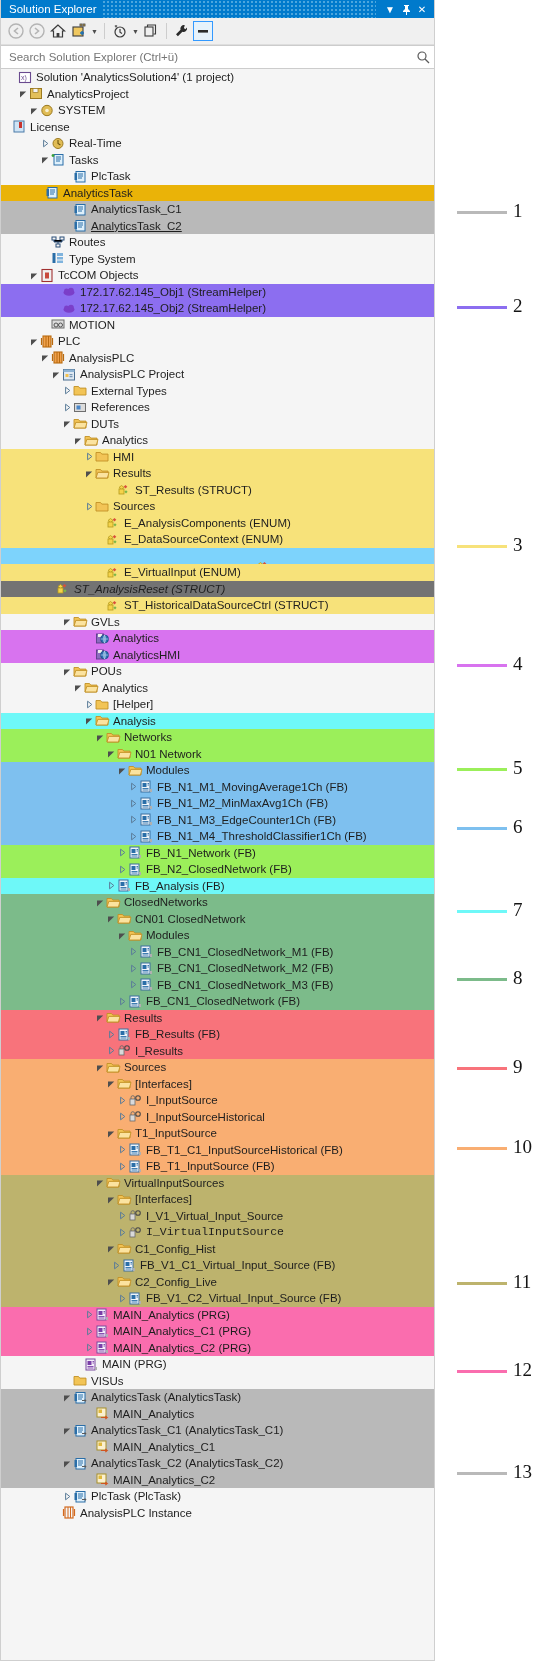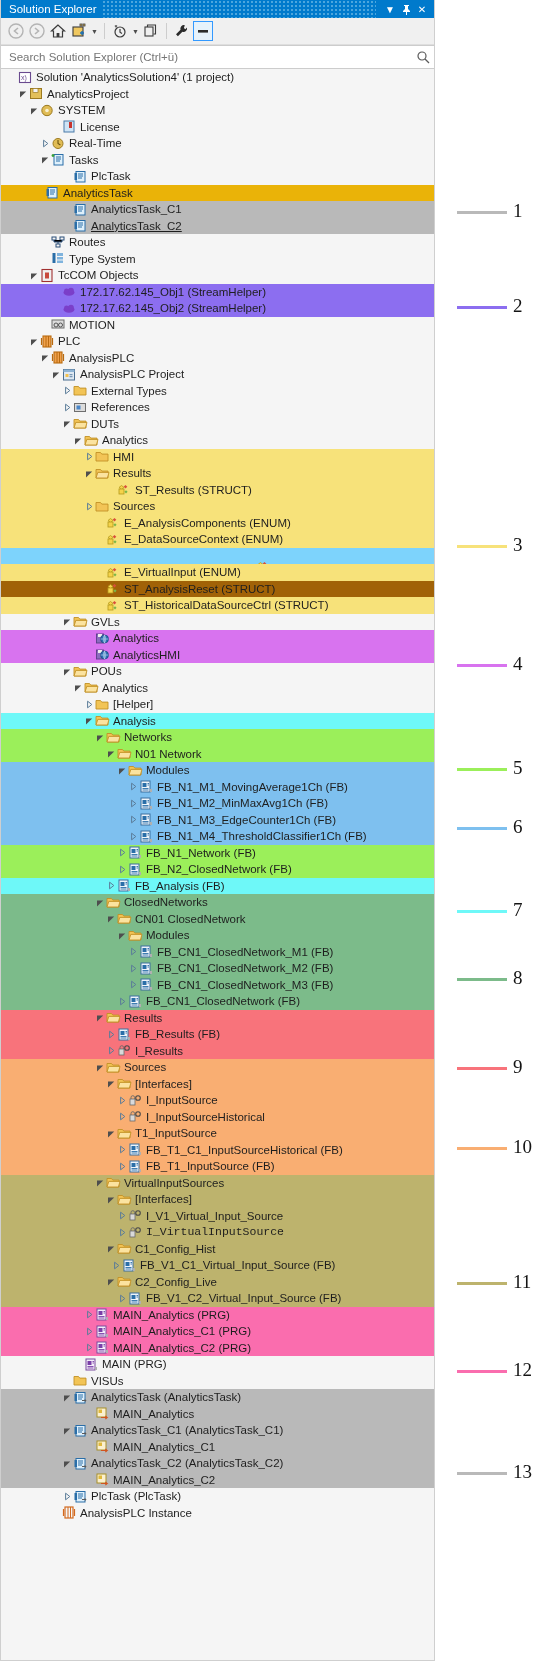--- a/index.html
+++ b/index.html
@@ -152,21 +152,21 @@
           </svg>
         </span>
         <span class="ico">
           <svg width="15" height="15" viewBox="0 0 15 15">
             <circle cx="7" cy="7.5" r="5.2" fill="#e0bc55" stroke="#9c7a20" stroke-width="1"></circle>
             <circle cx="7" cy="7.5" r="1.8" fill="#f7f0d0"></circle>
           </svg>
         </span>
         <span class="lbl">SYSTEM</span>
       </div>
-      <div class="row" style="padding-left: 50px;">
+      <div class="row" style="">
         <span class="arrow"></span>
         <span class="ico">
           <svg width="15" height="15" viewBox="0 0 15 15">
             <rect x="2" y="2" width="10" height="11" fill="#cfe4f5" stroke="#4a7ba8" stroke-width="1"></rect>
             <rect x="7" y="3" width="3" height="6" fill="#c8332b"></rect>
           </svg>
         </span>
         <span class="lbl">License</span>
       </div>
       <div class="row" style="padding-left: 39px;">
@@ -507,21 +507,21 @@
         <span class="ico">
           <svg width="15" height="15" viewBox="0 0 15 15">
             <path d="M2 5.5l2.5-2 2.5 2-2.5 2z" fill="#f5d34a" stroke="#b59a1c" stroke-width=".8"></path>
             <rect x="2" y="7" width="5" height="5" fill="#f5d34a" stroke="#b59a1c" stroke-width=".8"></rect>
             <path d="M8.5 3l1.8 1.8-1.8 1.8L6.7 4.8z" fill="#d94f3a"></path>
             <path d="M9 8.2l1.6 1.6L9 11.4 7.4 9.8z" fill="#7ab648"></path>
           </svg>
         </span>
         <span class="lbl">E_VirtualInput (ENUM)</span>
       </div>
-      <div class="row" style="background: #a16207; padding-left: 94px;">
+      <div class="row" style="background: #737373; padding-left: 44px; font-style: italic;">
         <span class="arrow"></span>
         <span class="ico">
           <svg width="15" height="15" viewBox="0 0 15 15">
             <path d="M2 5.5l2.5-2 2.5 2-2.5 2z" fill="#f5d34a" stroke="#b59a1c" stroke-width=".8"></path>
             <rect x="2" y="7" width="5" height="5" fill="#f5d34a" stroke="#b59a1c" stroke-width=".8"></rect>
             <path d="M8.5 3l1.8 1.8-1.8 1.8L6.7 4.8z" fill="#d94f3a"></path>
             <path d="M9 8.2l1.6 1.6L9 11.4 7.4 9.8z" fill="#7ab648"></path>
           </svg>
         </span>
         <span class="lbl">ST_AnalysisReset (STRUCT)</span>

